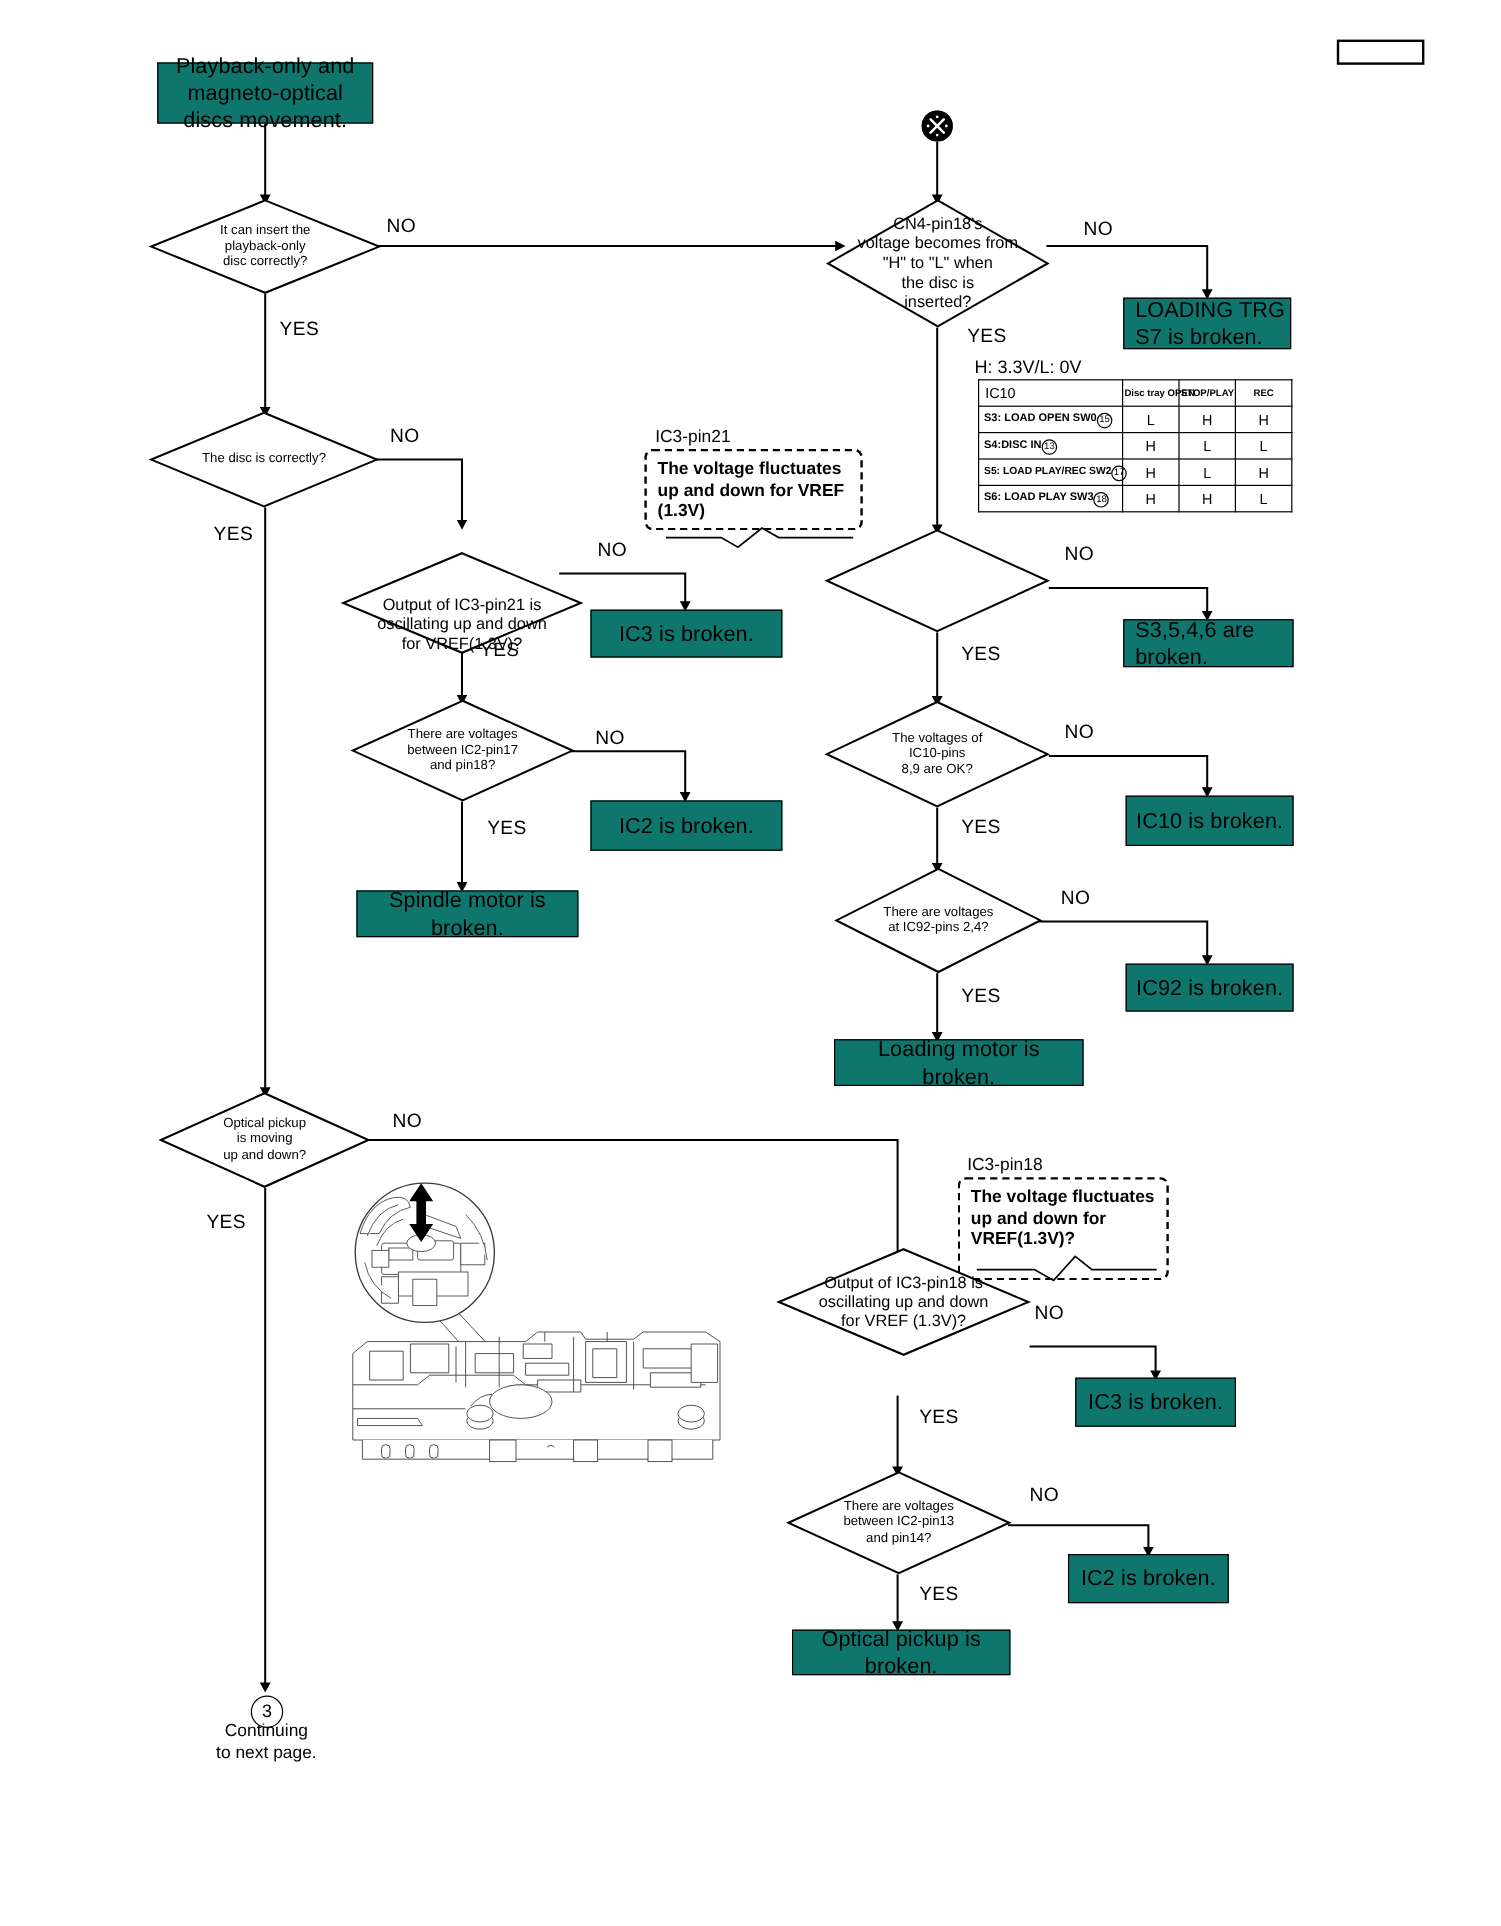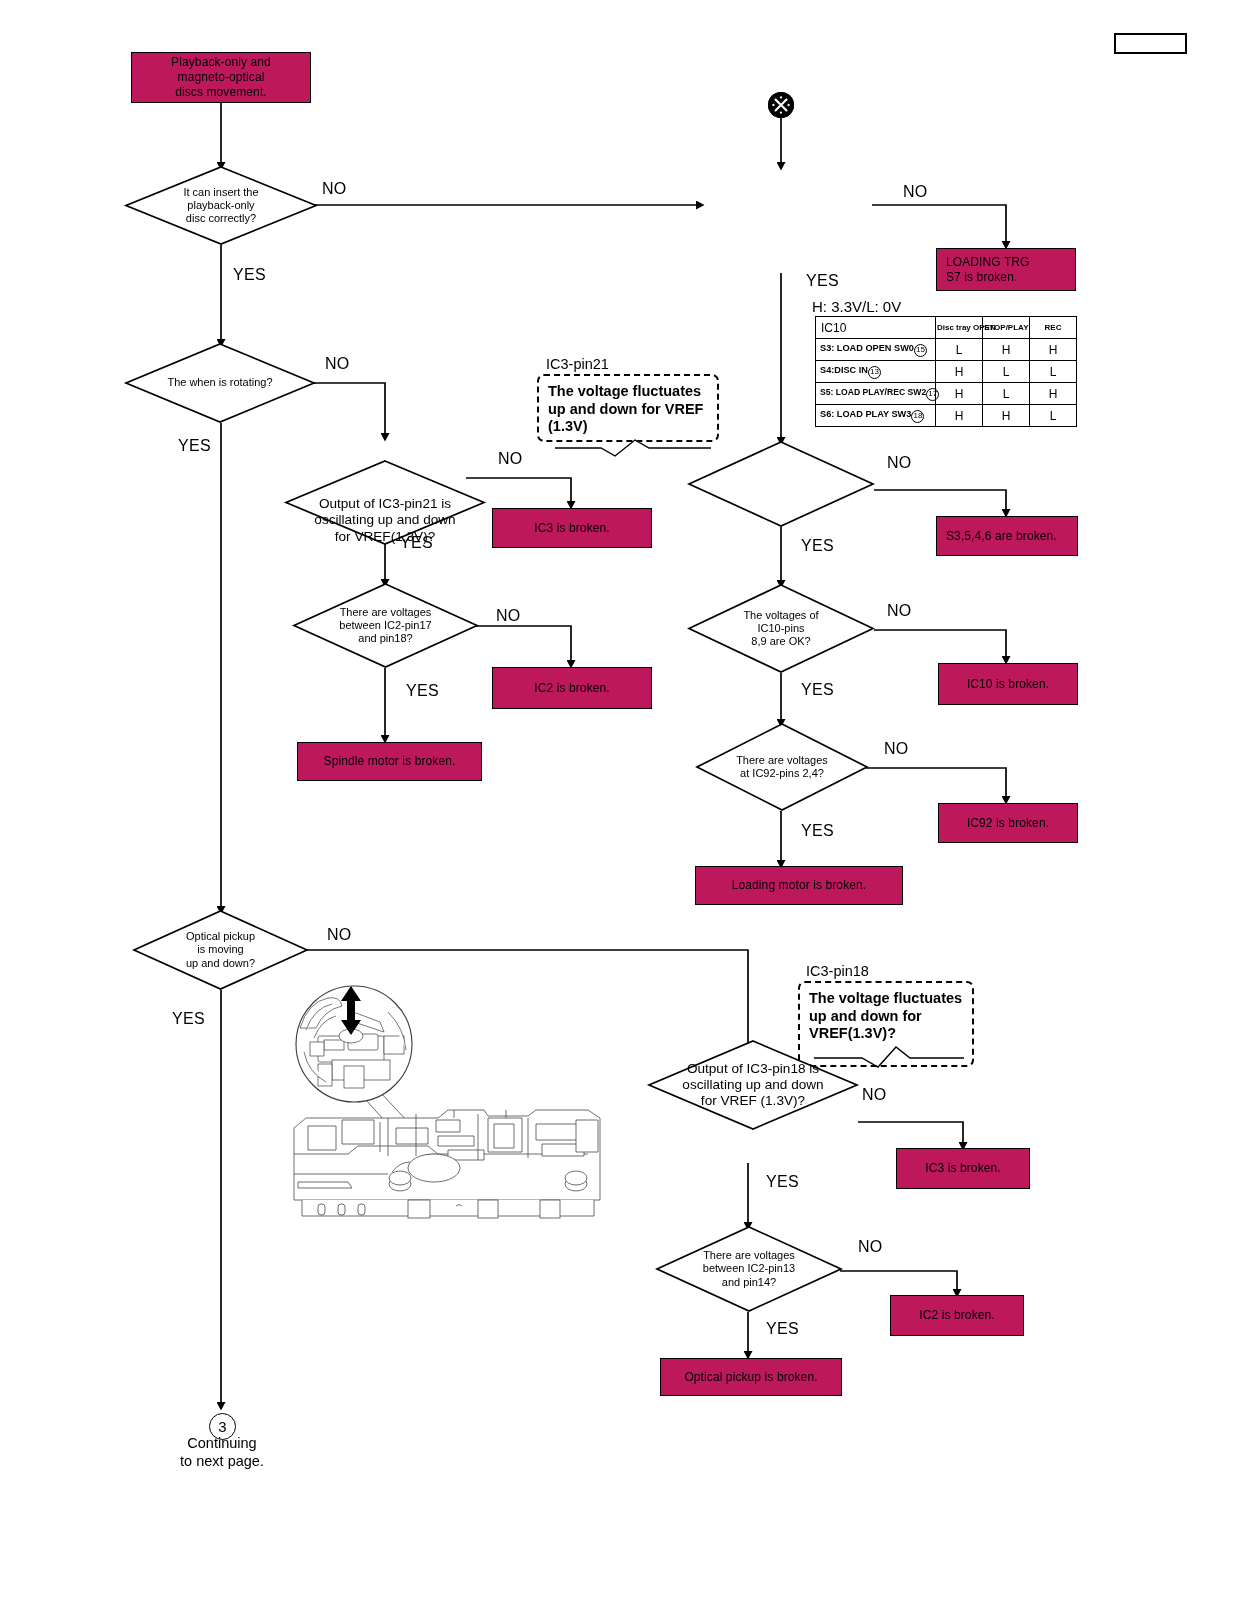--- a/index.html
+++ b/index.html
@@ -14,26 +14,26 @@
     height:1605px;
     background:#ffffff;
     overflow:hidden;
   }
 
   
   .box{
     position:absolute;
     box-sizing:border-box;
     border:1.6px solid #000;
-    background:#be185d;
+    background:#0f766e;
     display:flex;
     align-items:center;
     justify-content:center;
     text-align:center;
-    font-size:12px;
+    font-size:18px;
     line-height:1.25;
     letter-spacing:.1px;
     padding:2px 4px;
     white-space:pre-line;
   }
   .box.left-align{justify-content:flex-start;text-align:left;padding-left:9px;}
 
   
   .diamond{
     position:absolute;
@@ -250,21 +250,21 @@
 playback-only
 disc correctly?</div>
   </div>
   <div class="lbl" style="left:322px;top:180px;">NO</div>
   <div class="lbl" style="left:233px;top:266px;">YES</div>
 
   <div class="diamond" style="left:125px;top:343px;width:190px;height:80px;">
     <svg width="190" height="80" viewBox="0 0 190 80">
       <polygon points="95,1 189,40 95,79 1,40" fill="#fff" stroke="#000" stroke-width="1.7"></polygon>
     </svg>
-    <div class="dtext">The when is rotating?</div>
+    <div class="dtext">The disc is correctly?</div>
   </div>
   <div class="lbl" style="left:325px;top:355px;">NO</div>
   <div class="lbl" style="left:178px;top:437px;">YES</div>
 
   <div class="cap" style="left:546px;top:355px;">IC3-pin21</div>
   <div class="callout" style="left:537px;top:374px;width:182px;height:68px;">
     <div class="ctext">The voltage fluctuates
 up and down for VREF
 (1.3V)</div>
     <svg width="178" height="22" viewBox="0 0 178 22" style="margin-left:4px;">
@@ -293,20 +293,30 @@
 between IC2-pin17
 and pin18?</div>
   </div>
   <div class="lbl" style="left:496px;top:607px;">NO</div>
   <div class="lbl" style="left:406px;top:682px;">YES</div>
 
   <div class="box" style="left:492px;top:667px;width:160px;height:42px;">IC2 is broken.</div>
 
   <div class="box" style="left:297px;top:742px;width:185px;height:39px;">Spindle motor is broken.</div>
 
+  <div class="diamond" style="left:689px;top:166px;width:185px;height:107px;">
+    <svg width="185" height="107" viewBox="0 0 185 107">
+      <polygon points="92.5,1 184,53.5 92.5,106 1,53.5" fill="#fff" stroke="#000" stroke-width="1.7"></polygon>
+    </svg>
+    <div class="dtext" style="font-size:13.6px;">CN4-pin18's
+voltage becomes from
+"H" to "L" when
+the disc is
+inserted?</div>
+  </div>
   <div class="lbl" style="left:903px;top:183px;">NO</div>
   <div class="lbl" style="left:806px;top:272px;">YES</div>
 
   <div class="box left-align" style="left:936px;top:248px;width:140px;height:43px;">LOADING TRG
 S7 is broken.</div>
 
   <div class="cap" style="left:812px;top:298px;font-size:15px;">H: 3.3V/L: 0V</div>
   <table class="tbl" style="left:815px;top:316px;width:261px;">
     <colgroup>
       <col style="width:120px">

